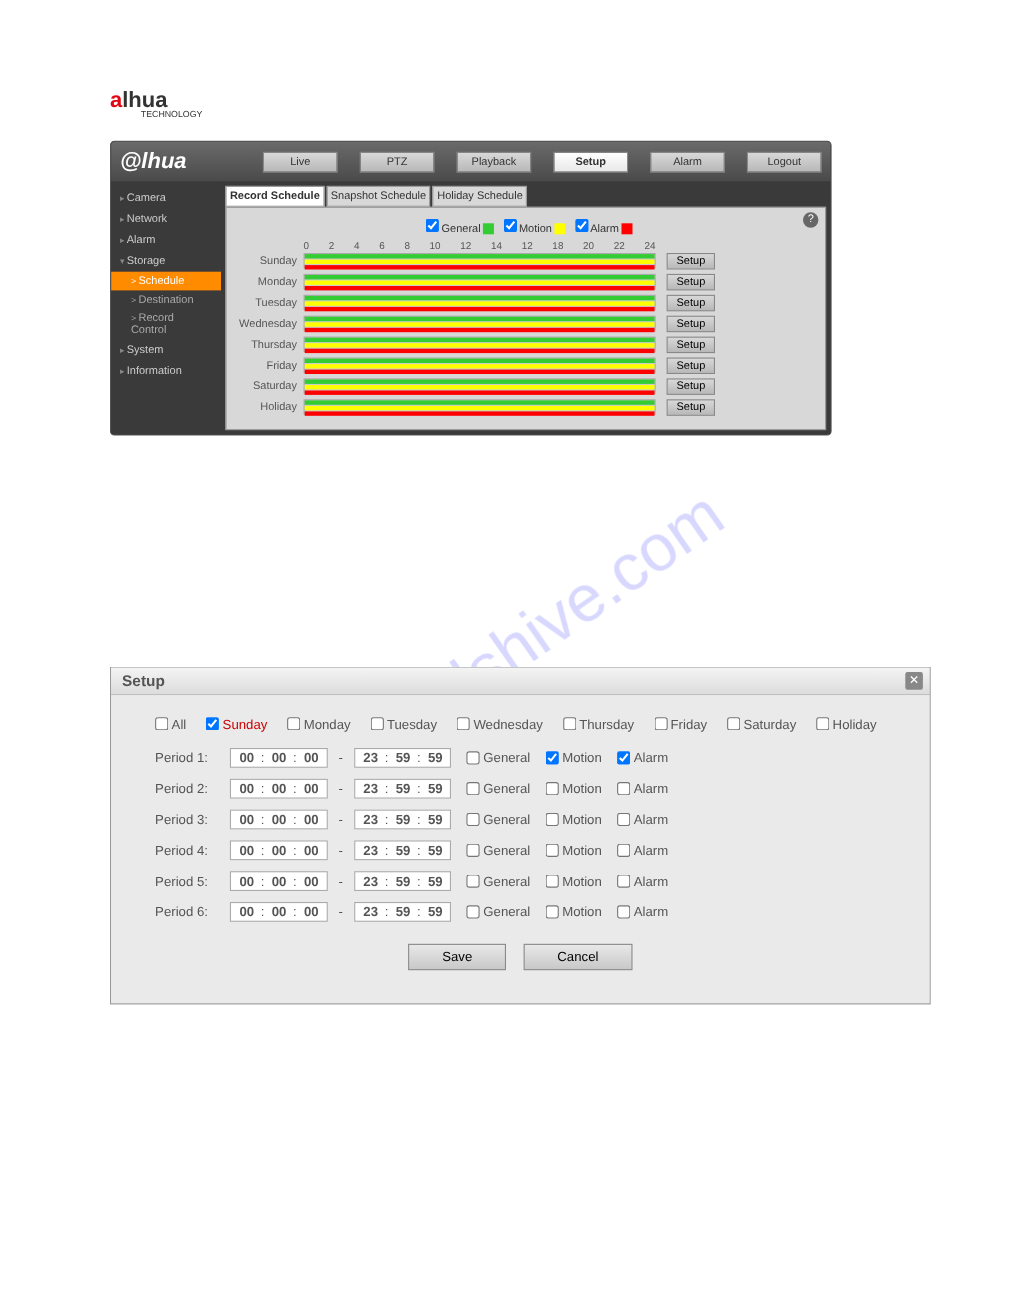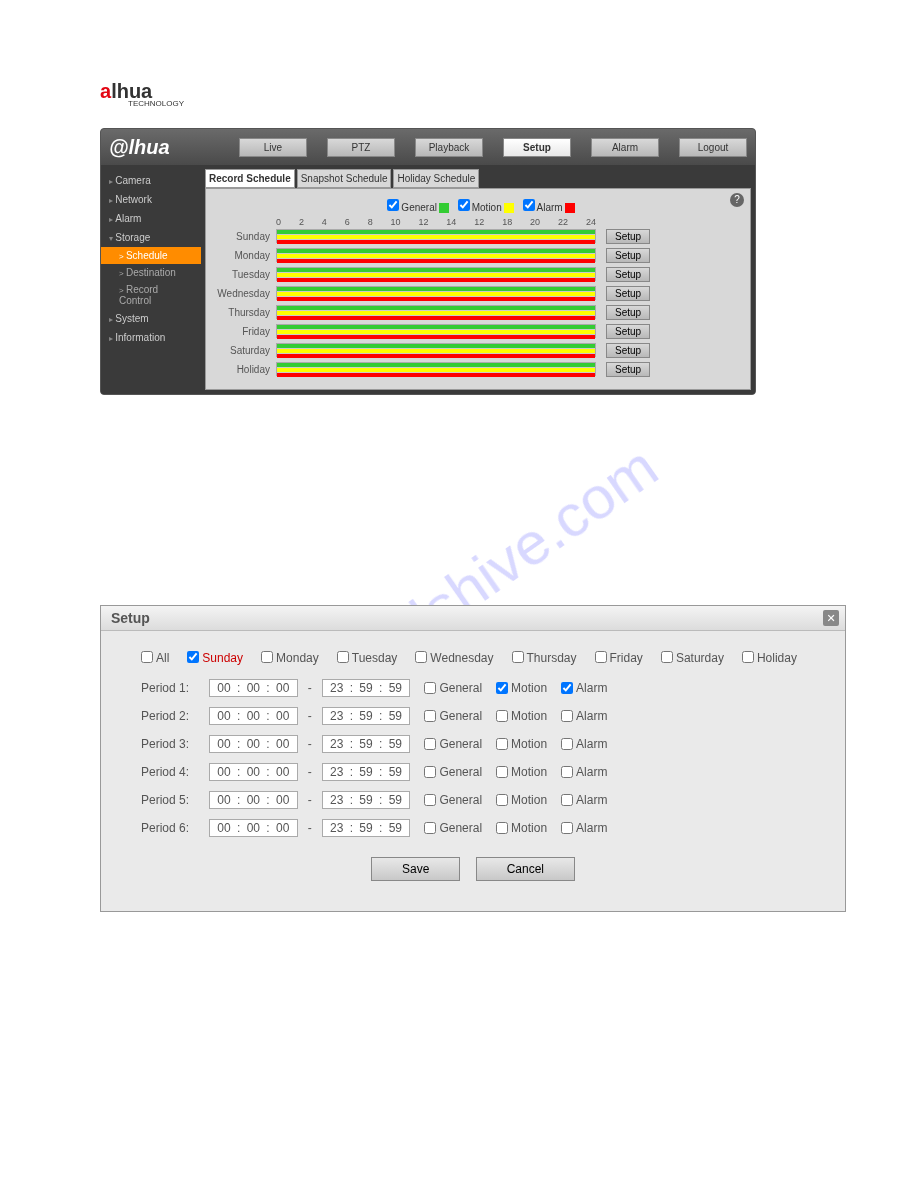--- a/index.html
+++ b/index.html
@@ -89,21 +89,21 @@
   }
   .close-x { position:absolute; right:6px; top:4px; background:#888; color:#fff; width:16px; height:16px; text-align:center; line-height:16px; font-size:11px; cursor:pointer; border-radius:2px;}
   .dlg-body { padding:20px 20px 30px 20px; background:#eaeaea;}
   .days-row { display:flex; gap:18px; align-items:center; margin-bottom:14px; margin-left:20px;}
   .days-row label { color:#555; font-size:12px; display:flex; gap:3px;}
   .days-row .sunday { color:#c00;}
   .period-row { display:flex; align-items:center; gap:6px; margin-bottom:10px; margin-left:20px; color:#555;}
   .plabel { width:62px;}
   .timebox { display:flex; align-items:center; background:#fff; border:1px solid #aaa; padding:1px 4px;}
   .timebox span{padding:0 3px;}
-  .tval{width:20px;text-align:center;display:inline-block;}
+  .tval{width:20px;text-align:right;display:inline-block;font-weight:bold;}
   .dash{margin:0 4px;}
   .chk { display:flex; align-items:center; gap:3px; margin-left:8px;}
   .dlg-btns { text-align:center; margin-top:20px;}
   .dlg-btns button { background:linear-gradient(#e8e8e8,#c8c8c8); border:1px solid #888; padding:4px 30px; margin:0 6px; cursor:pointer; font-size:12px;}
 
   
   .watermark {
     position:fixed; left:50%; top:50%; transform:translate(-50%,-50%) rotate(-35deg);
     font-size:60px; color:rgba(100,100,255,0.25); pointer-events:none; font-family:Arial;
   }

